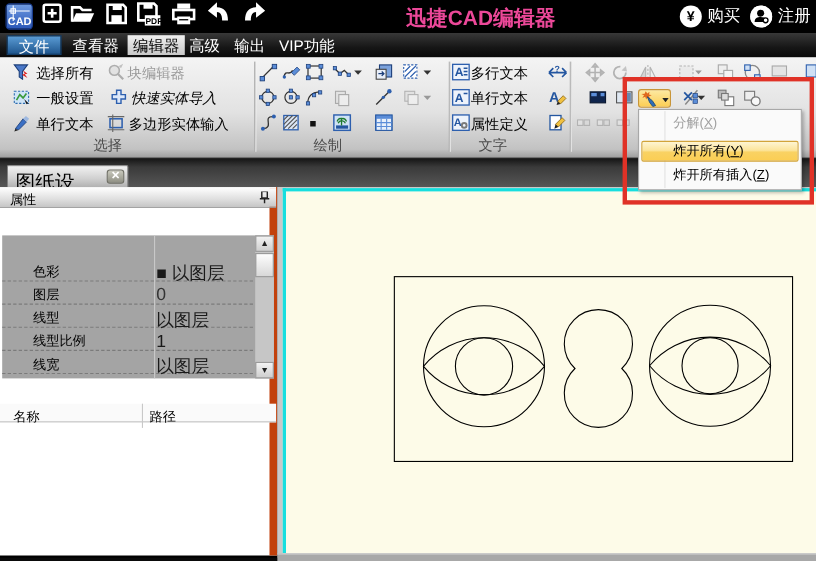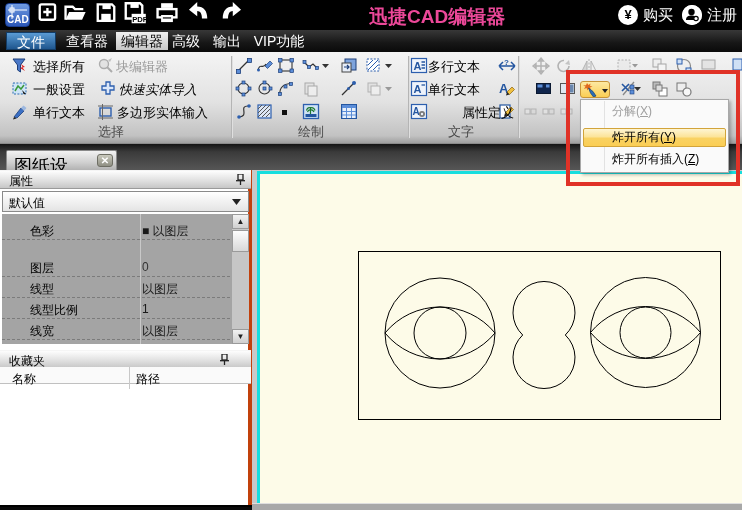--- a/index.html
+++ b/index.html
@@ -23,48 +23,48 @@
   background:linear-gradient(#383838,#161616 60%,#0a0a0a); }
 .mitem { top:2px; height:18px; line-height:18px; color:#fff; font-size:14px; text-align:center; }
 #m-file { left:6px; width:50px; background:linear-gradient(#5a9bd4,#1f568e); border:1px solid #133c66; }
 #m-edit { left:116px; width:52px; background:linear-gradient(#f0f0f0,#c8c8c8); color:#000; }
 
 
 #ribbon { left:0; top:52px; width:742px; height:92px;
   background:linear-gradient(#f4f4f4,#e2e2e2 55%,#c2c2c2 92%,#9f9f9f); border-bottom:1px solid #8a8a8a;}
 .rtext { font-size:13px; color:#000; white-space:nowrap; }
 .rgray { color:#9a9a9a; }
-.glabel { font-size:13px; color:#4a4a4a; text-align:center; }
+.glabel { font-size:13px; color:#4a4a4a; }
 .gsep { width:2px; top:4px; height:82px;
   background:linear-gradient(to right,#9f9f9f,#f5f5f5); }
 
 
 #tabbar { left:0; top:144px; width:742px; height:26px;
   background:linear-gradient(#141414,#3a3a3a 30%,#565656); }
 #tab { position:absolute; left:6px; top:6px; width:111px; height:20px;
   background:linear-gradient(#f2f2f2,#d0d0d0 60%,#b2b2b2); border:1px solid #8a8a8a;
   border-bottom:none; border-radius:2px 2px 0 0; }
 #tab span { position:absolute; left:7px; top:3px; font-size:18px; color:#000; }
 #tabx { left:90px; top:3px; width:16px; height:13px; border-radius:3px;
   background:linear-gradient(#c9c9bd,#8f8f83); border:1px solid #6e6e64;
   color:#fff; font-size:10px; font-weight:bold; text-align:center; line-height:12px; }
 
 
-#panel { left:0; top:170px; width:252px; height:335px; background:#fff; border-right:4px solid #c2410c;}
+#panel { left:0; top:170px; width:252px; height:335px; background:#fff; border-right:7px solid #c2410c;}
 .phead { left:0; width:251px; height:19px;
   background:linear-gradient(#fdfdfd,#dedede 60%,#c6c6c6); border-top:1px solid #f5f5f5;
   border-bottom:1px solid #9a9a9a; }
 .phead span { position:absolute; left:9px; top:2px; font-size:12px; color:#000; }
 #combo { left:2px; top:21px; width:247px; height:21px; background:linear-gradient(#fff,#e4e4e4);
   border:1px solid #8a8a8a; }
 #combo span { position:absolute; left:6px; top:3px; font-size:12px; }
 #grid { left:2px; top:44px; width:247px; height:130px; background:#a4a4a4; }
 .grow { left:0; width:228px; height:21px; border-bottom:1px dashed #7b7b7b; }
 .grow .k { position:absolute; left:28px; top:4px; font-size:12px; color:#000; }
-.grow .v { position:absolute; left:140px; top:4px; font-size:12px; color:#1a1a1a; }
+.grow .v { position:absolute; left:140px; top:4px; font-size:16px; color:#1a1a1a; }
 #gridsep { left:138px; top:0; width:1px; height:130px; background:#c8c8c8; }
 #vscroll { left:230px; top:0px; width:17px; height:130px; background:#c6c6c6; }
 .sbtn { left:0; width:17px; height:15px; background:linear-gradient(#f2f2f2,#cfcfcf);
   border:1px solid #9a9a9a; font-size:8px; text-align:center; line-height:13px; color:#222;}
 #thumb { left:0; top:16px; width:17px; height:22px; background:linear-gradient(#fdfdfd,#d8d8d8);
   border:1px solid #9a9a9a; }
 #colhead { left:0; top:197px; width:251px; height:17px; background:#fafafa; border-bottom:1px solid #c0c0c0; }
 #colhead span { position:absolute; top:4px; font-size:12px; color:#000; }
 #colsep { left:129px; top:197px; width:1px; height:22px; background:#c8c8c8; }
 
@@ -408,50 +408,44 @@
   <div class="abs rtext" style="left:119px;top:29px;font-style:italic;">快速实体导入</div>
   <div class="abs rtext" style="left:33px;top:52px;">单行文本</div>
   <div class="abs rtext" style="left:117px;top:52px;">多边形实体输入</div>
   <div class="abs glabel" style="left:85px;top:71px;width:52px;">选择</div>
   <div class="abs gsep" style="left:231px;"></div>
   <div class="abs glabel" style="left:285px;top:71px;width:52px;">绘制</div>
   <div class="abs gsep" style="left:408px;"></div>
 
   <div class="abs rtext" style="left:428px;top:6px;">多行文本</div>
   <div class="abs rtext" style="left:428px;top:29px;">单行文本</div>
-  <div class="abs rtext" style="left:428px;top:52px;padding-left:34px;">属性定义</div>
+  <div class="abs rtext" style="left:428px;top:52px;">属性定义</div>
   <div class="abs glabel" style="left:435px;top:71px;width:52px;">文字</div>
   <div class="abs gsep" style="left:518px;"></div>
 </div>
 
 <div id="tabbar" class="abs">
   <div id="tab">
     <span>图纸设计.dwg</span>
     <div id="tabx" class="abs">✕</div>
   </div>
 </div>
 
 <div id="panel" class="abs">
   <div class="abs phead" style="top:0;">
       <span>属性</span>
     <svg width="9" height="11" viewBox="0 0 9 11" style="position:absolute;left:236px;top:3px;">
       <rect x="2" y="0" width="5" height="6" fill="none" stroke="#222" stroke-width="1.3"></rect>
       <line x1="0" y1="6.7" x2="9" y2="6.7" stroke="#222" stroke-width="1.3"></line>
       <line x1="4.5" y1="7" x2="4.5" y2="11" stroke="#222" stroke-width="1.3"></line>
     </svg>
   </div>
-  <div id="combo" class="abs">
-      <span>默认值</span>
-    <svg width="9" height="6" viewBox="0 0 9 6" style="position:absolute;right:7px;top:7px;">
-      <path d="M0 0 L9 0 L4.5 6 Z" fill="#222"></path>
-    </svg>
-  </div>
   <div id="grid" class="abs">
     <div id="gridsep" class="abs"></div>
-    <div class="abs grow" style="top:5px;">
+    <div class="abs grow" style="top:21px;">
         <span class="k">色彩</span>
         <span class="v">■ 以图层</span>
       </div>
     <div class="abs grow" style="top:42px;">
         <span class="k">图层</span>
         <span class="v" style="color:#333;">0</span>
       </div>
     <div class="abs grow" style="top:63px;">
         <span class="k">线型</span>
         <span class="v">以图层</span>
@@ -463,28 +457,20 @@
     <div class="abs grow" style="top:105px;">
         <span class="k">线宽</span>
         <span class="v">以图层</span>
       </div>
     <div id="vscroll" class="abs">
       <div class="abs sbtn" style="top:0;">▲</div>
       <div id="thumb" class="abs"></div>
       <div class="abs sbtn" style="top:115px;">▼</div>
     </div>
   </div>
-  <div class="abs phead" style="top:180px;">
-      <span>收藏夹</span>
-    <svg width="9" height="11" viewBox="0 0 9 11" style="position:absolute;left:220px;top:3px;">
-      <rect x="2" y="0" width="5" height="6" fill="none" stroke="#222" stroke-width="1.3"></rect>
-      <line x1="0" y1="6.7" x2="9" y2="6.7" stroke="#222" stroke-width="1.3"></line>
-      <line x1="4.5" y1="7" x2="4.5" y2="11" stroke="#222" stroke-width="1.3"></line>
-    </svg>
-  </div>
   <div id="colhead" class="abs">
       <span style="left:12px;">名称</span>
       <span style="left:136px;">路径</span>
     </div>
   <div id="colsep" class="abs"></div>
 </div>
 
 <div id="canvas" class="abs">
   <div id="cyanbox" class="abs">
     <svg width="482" height="329" viewBox="0 0 482 329" style="position:absolute;left:0;top:0;">

